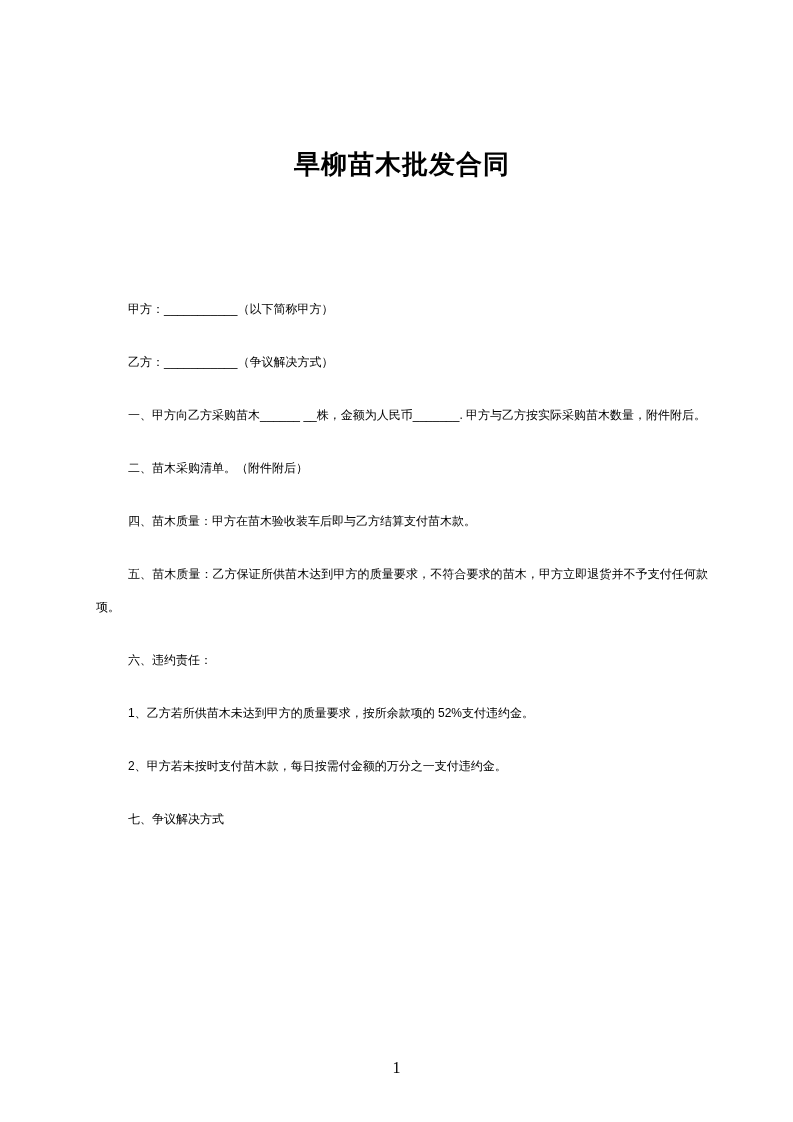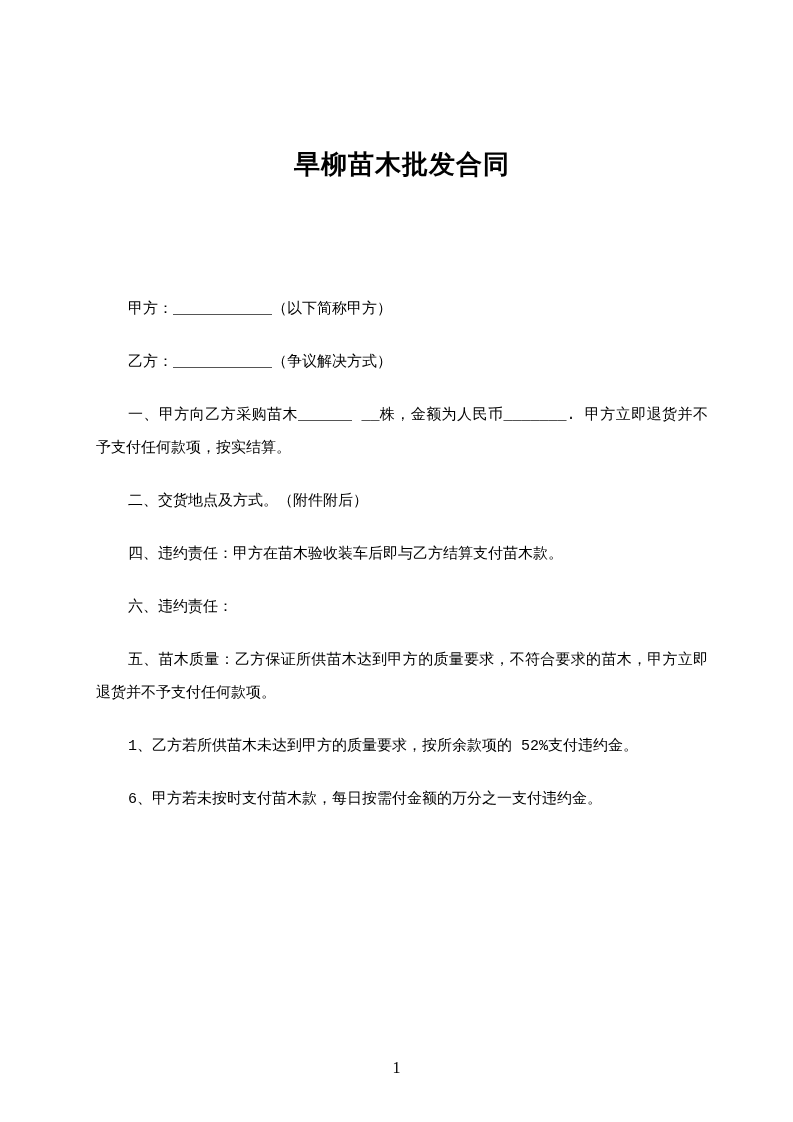--- a/index.html
+++ b/index.html
@@ -22,27 +22,26 @@
   }
   .doc-title {
     margin: 134px 0 0 0;
     font-size: 26px;
     font-weight: 700;
     line-height: 40px;
     text-align: center;
     letter-spacing: 1px;
   }
   .para {
-    font-size: 15px;
+    font-size: 12px;
     line-height: 33px;
     margin: 0 0 20px 0;
     text-indent: 32px;
     text-align: justify;
     word-break: break-all;
-    font-family: Liberation Mono, monospace;
   }
   .para.first-after-title {
     margin-top: 109px;
   }
   .page-footer {
     position: absolute;
     top: 1046px;
     left: 0;
     width: 100%;
     text-align: center;
@@ -56,31 +55,32 @@
 
 <div class="page">
   <div class="content">
     <h1 class="doc-title">旱柳苗木批发合同</h1>
 
     <p class="para first-after-title">甲方：___________（以下简称甲方）</p>
 
     <p class="para">乙方：___________（争议解决方式）</p>
 
 
-    <p class="para">一、甲方向乙方采购苗木______ __株，金额为人民币_______. 甲方立即退货并不予支付任何款项，按实结算。</p>
+    <p class="para">一、甲方向乙方采购苗木______ __株，金额为人民币_______. 甲方与乙方按实际采购苗木数量，附件附后。</p>
 
-    <p class="para">二、交货地点及方式。（附件附后）</p>
+    <p class="para">二、苗木采购清单。（附件附后）</p>
 
 
-    <p class="para">四、违约责任：甲方在苗木验收装车后即与乙方结算支付苗木款。</p>
+    <p class="para">四、苗木质量：甲方在苗木验收装车后即与乙方结算支付苗木款。</p>
+
+    <p class="para">五、苗木质量：乙方保证所供苗木达到甲方的质量要求，不符合要求的苗木，甲方立即退货并不予支付任何款项。</p>
 
     <p class="para">六、违约责任：</p>
 
-    <p class="para">五、苗木质量：乙方保证所供苗木达到甲方的质量要求，不符合要求的苗木，甲方立即退货并不予支付任何款项。</p>
-
     <p class="para">1、乙方若所供苗木未达到甲方的质量要求，按所余款项的 52%支付违约金。</p>
 
-    <p class="para">6、甲方若未按时支付苗木款，每日按需付金额的万分之一支付违约金。</p>
+    <p class="para">2、甲方若未按时支付苗木款，每日按需付金额的万分之一支付违约金。</p>
 
+    <p class="para">七、争议解决方式</p>
   </div>
 
   <div class="page-footer">1</div>
 </div>
 
 </body></html>

